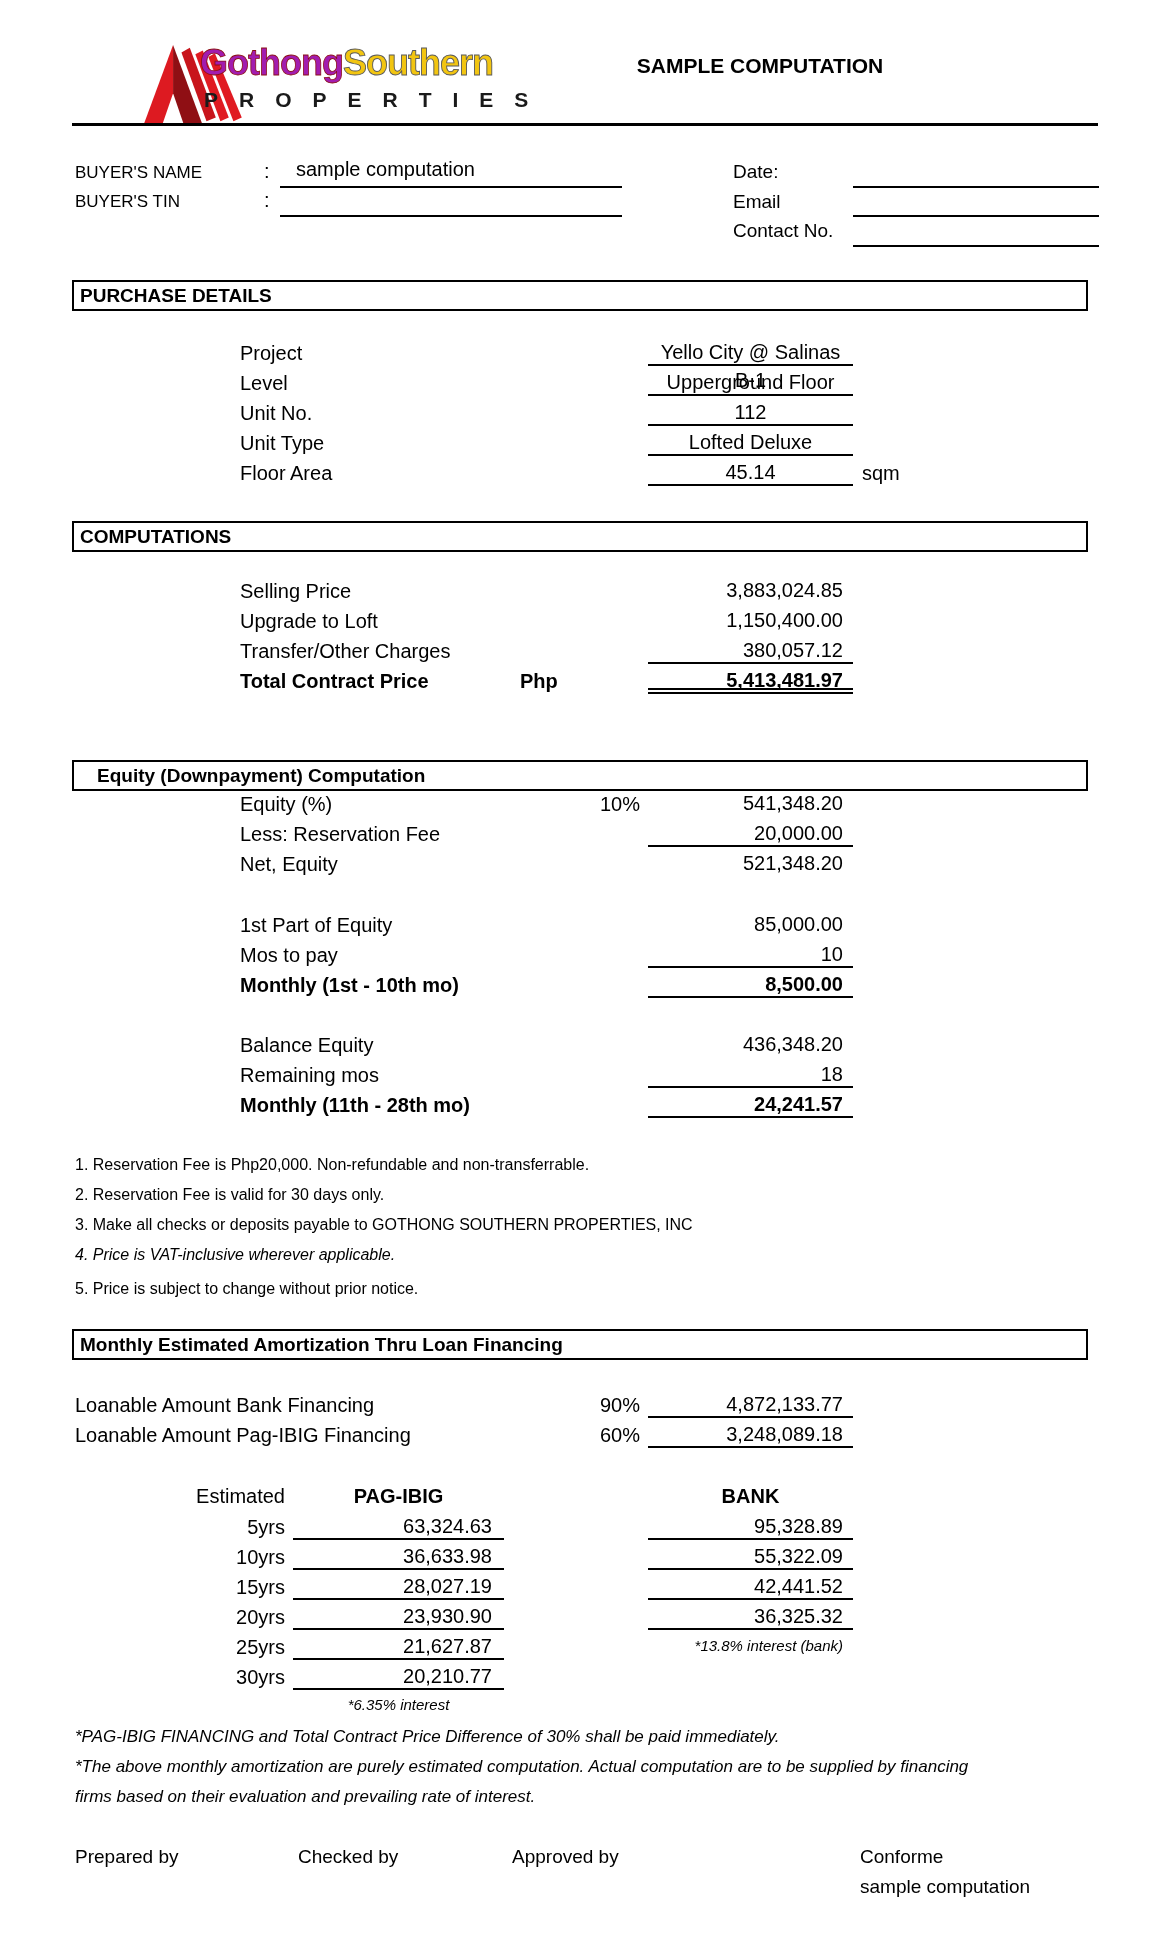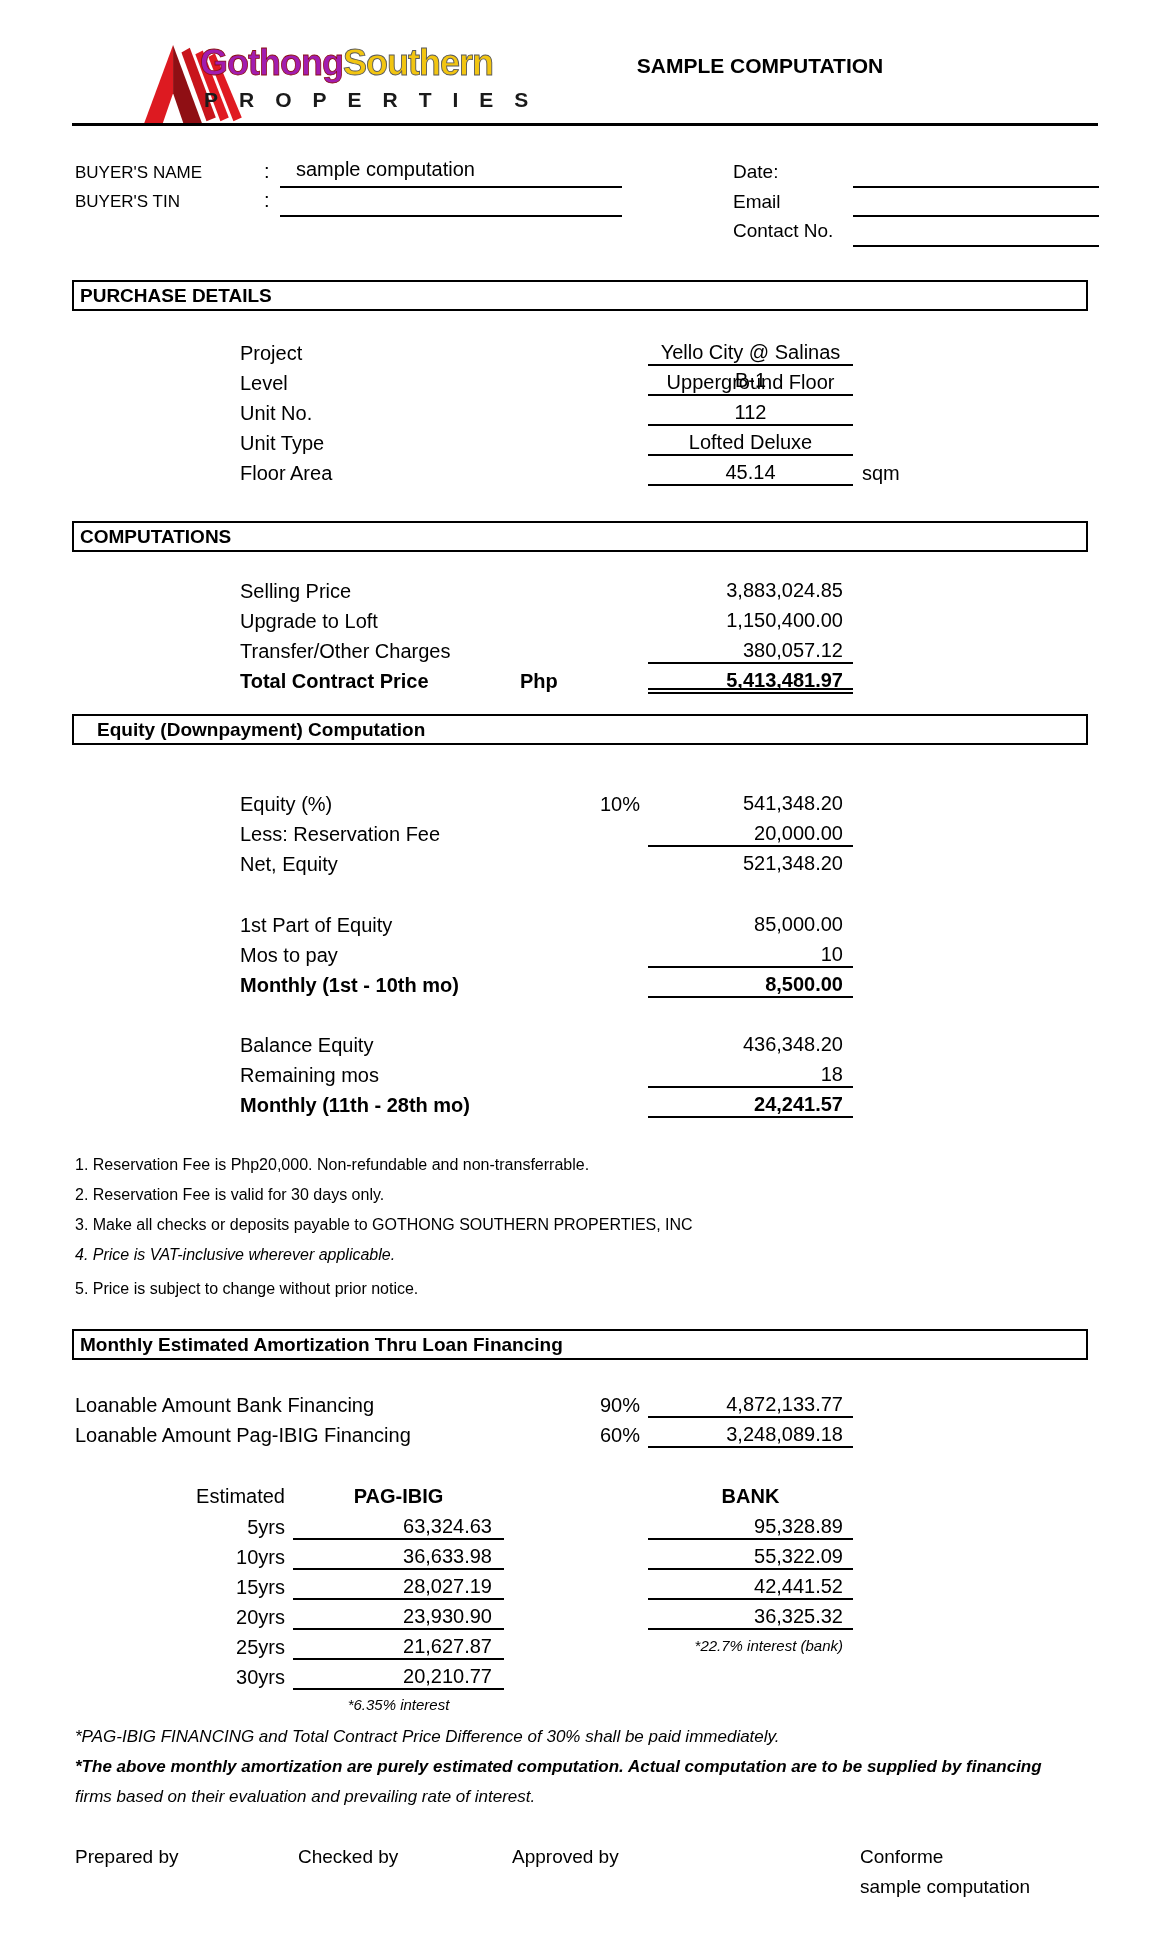--- a/index.html
+++ b/index.html
@@ -125,21 +125,21 @@
       <span class="lab">Transfer/Other Charges</span>
       <span class="vz r u">380,057.12</span>
     </div>
     <div class="row b" style="top:90px;">
       <span class="lab">Total Contract Price</span>
       <span class="abs" style="left:520px;">Php</span>
       <span class="vz r du">5,413,481.97</span>
     </div>
   </div>
 
-  <div class="secbox" style="top:714px;padding-left:23px;">Equity (Downpayment) Computation</div>
+  <div class="secbox" style="top:760px;padding-left:23px;">Equity (Downpayment) Computation</div>
 
   <div class="abs" style="top:789px;left:0;width:1174px;">
     <div class="row" style="top:0;">
       <span class="lab">Equity  (%)</span>
       <span class="pz">10%</span>
       <span class="vz r">541,348.20</span>
     </div>
     <div class="row" style="top:30px;">
       <span class="lab">Less: Reservation Fee</span>
       <span class="vz r u">20,000.00</span>
@@ -226,32 +226,32 @@
       <span class="bkz u">42,441.52</span>
     </div>
     <div class="row" style="top:90px;">
       <span class="yz">20yrs</span>
       <span class="pgz u">23,930.90</span>
       <span class="bkz u">36,325.32</span>
     </div>
     <div class="row" style="top:120px;">
       <span class="yz">25yrs</span>
       <span class="pgz u">21,627.87</span>
-      <span class="bkz smnote">*22.7% interest (bank)</span>
+      <span class="bkz smnote">*13.8% interest (bank)</span>
     </div>
     <div class="row" style="top:150px;">
       <span class="yz">30yrs</span>
       <span class="pgz u">20,210.77</span>
     </div>
   </div>
 
   <div class="abs smnote" style="top:1696px;left:293px;width:211px;text-align:center;">*6.35% interest</div>
 
   <div class="fn" style="top:1722px;">*PAG-IBIG FINANCING and Total Contract Price Difference of 30% shall be paid immediately.</div>
-  <div class="fn" style="top:1752px;font-weight:bold;">*The above monthly amortization are purely estimated computation. Actual computation are to be supplied by financing</div>
+  <div class="fn" style="top:1752px;">*The above monthly amortization are purely estimated computation. Actual computation are to be supplied by financing</div>
   <div class="fn" style="top:1782px;">firms based on their evaluation and prevailing rate of interest.</div>
 
   <div class="sig" style="left:75px;top:1844px;">Prepared by</div>
   <div class="sig" style="left:298px;top:1844px;">Checked by</div>
   <div class="sig" style="left:512px;top:1844px;">Approved by</div>
   <div class="sig" style="left:860px;top:1844px;">Conforme</div>
   <div class="sig" style="left:860px;top:1874px;">sample computation</div>
 
 </div>
 

